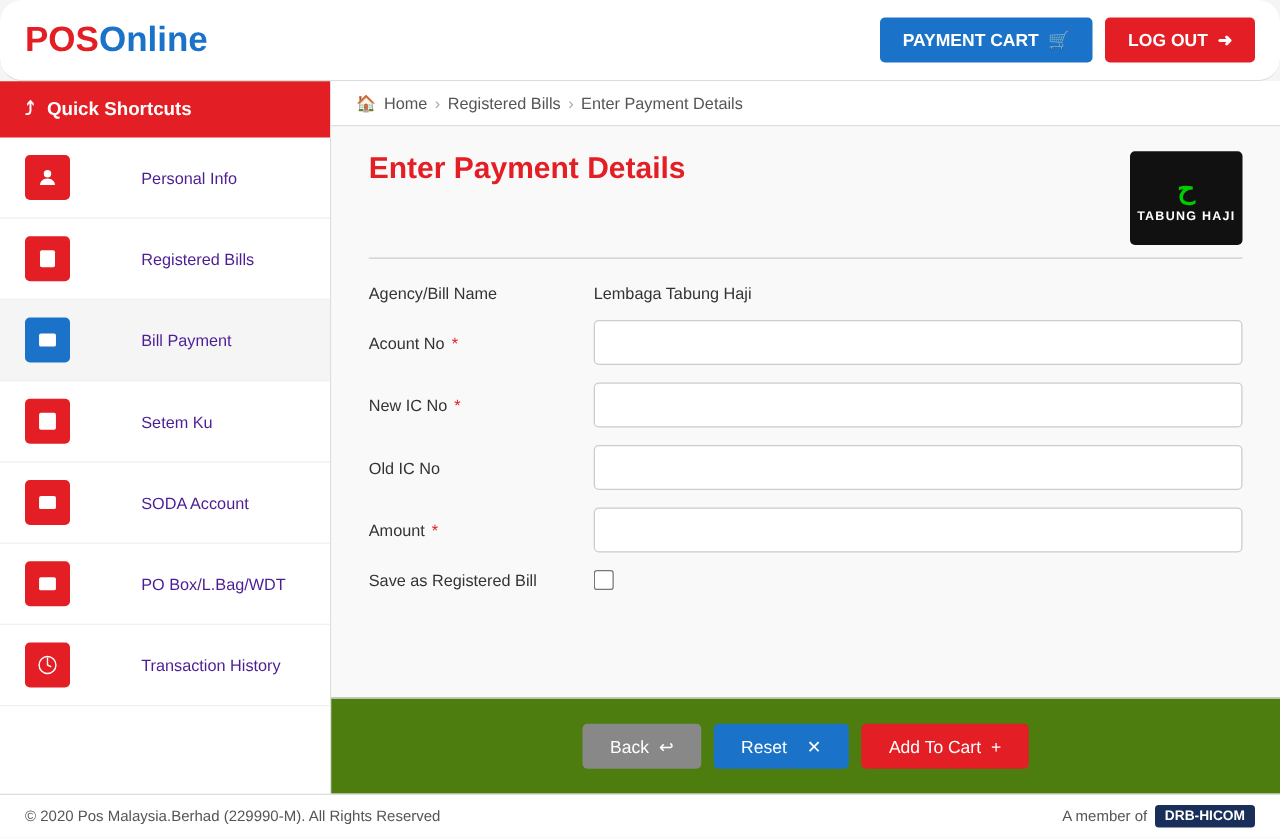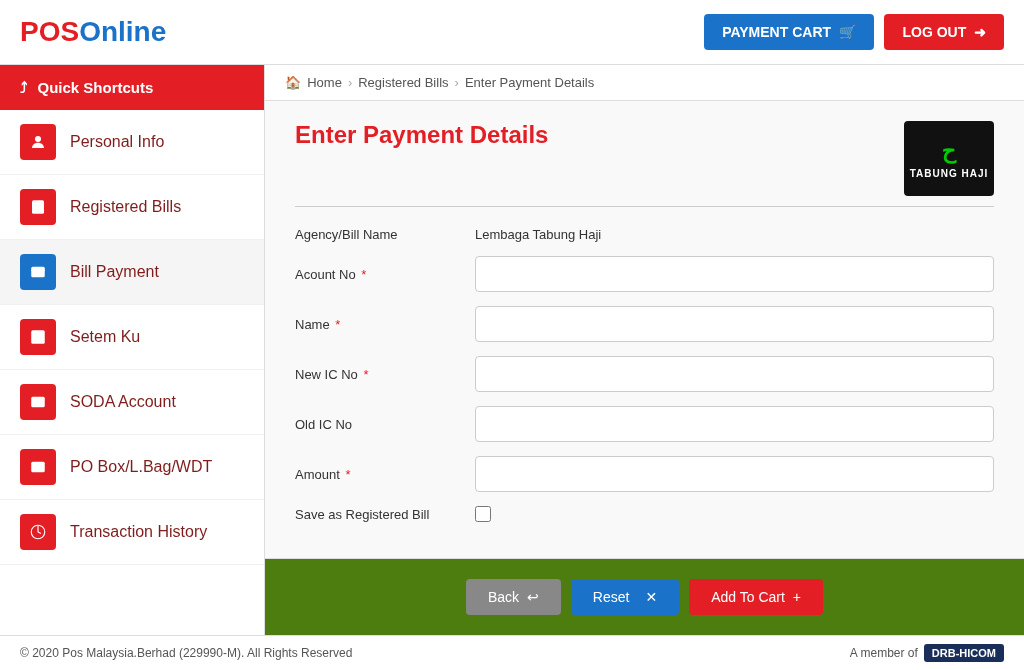--- a/index.html
+++ b/index.html
@@ -7,20 +7,21 @@
 
     
     .header {
       background: #fff;
       display: flex;
       align-items: center;
       justify-content: space-between;
       padding: 10px 20px;
       border-bottom: 1px solid #ddd;
       height: 65px;
+      border-radius: 18px;
     }
     .logo {
       display: flex;
       align-items: center;
       font-size: 28px;
       font-weight: bold;
     }
     .logo-pos { color: #e31e24; }
     .logo-online { color: #1a73c8; }
     .header-buttons { display: flex; gap: 10px; }
@@ -88,21 +89,21 @@
       width: 36px;
       height: 36px;
       border-radius: 4px;
       display: flex;
       align-items: center;
       justify-content: center;
       flex-shrink: 0;
     }
     .sidebar-icon.red { background: #e31e24; color: #fff; }
     .sidebar-icon.blue { background: #1a73c8; color: #fff; }
-    .sidebar-label { font-size: 16px; color: #7f1d1d; }
+    .sidebar-label { font-size: 13px; color: #4c1d95; margin-left: 43px; }
 
     
     .content {
       flex: 1;
       padding: 0;
       background: #f9f9f9;
       display: flex;
       flex-direction: column;
     }
 
@@ -391,27 +392,20 @@
       </div>
 
       <div class="form-row">
         <label class="form-label">
           <span>Acount No</span>
           <span class="required-star">*</span>
         </label>
         <input class="form-input" type="text" style="">
       </div>
 
-      <div class="form-row">
-        <label class="form-label">
-          <span>Name</span>
-          <span class="required-star">*</span>
-        </label>
-        <input class="form-input" type="text" style="">
-      </div>
 
       <div class="form-row">
         <label class="form-label">
           <span>New IC No</span>
           <span class="required-star">*</span>
         </label>
         <input class="form-input" type="text" style="">
       </div>
 
       <div class="form-row">

